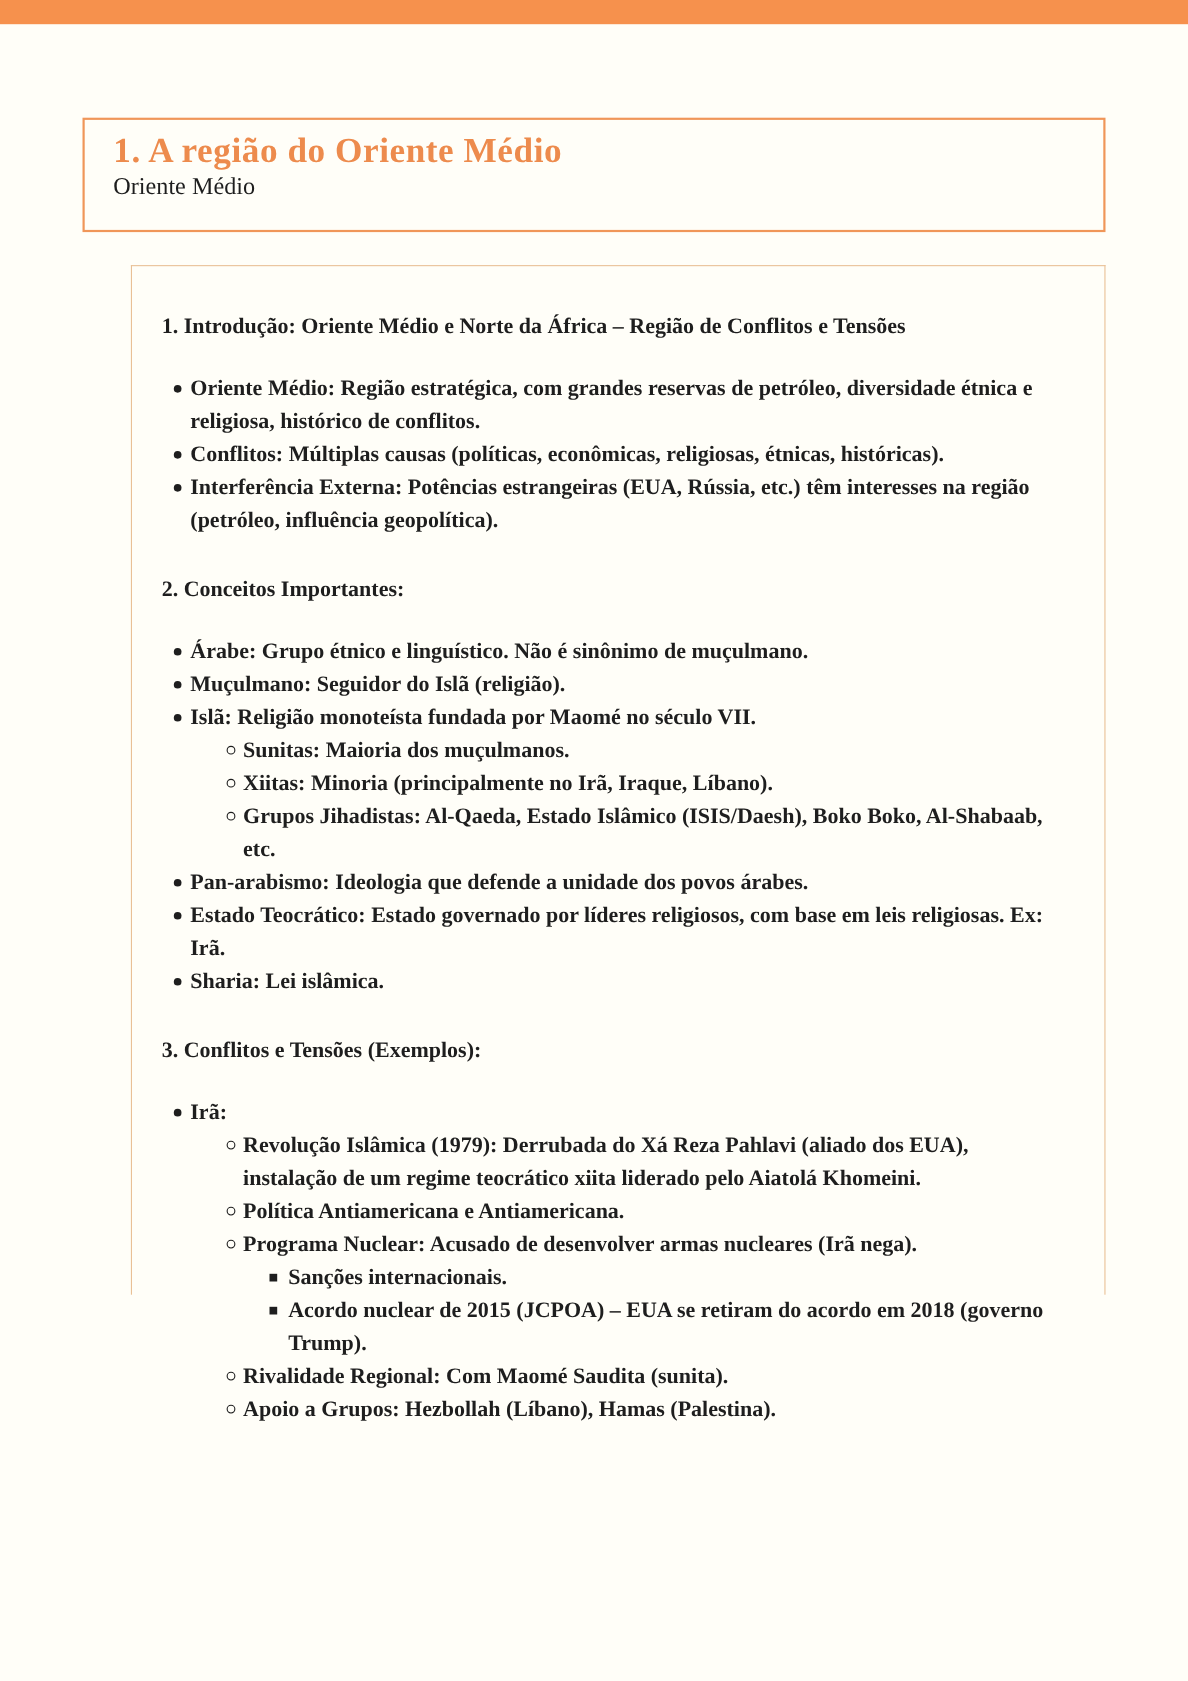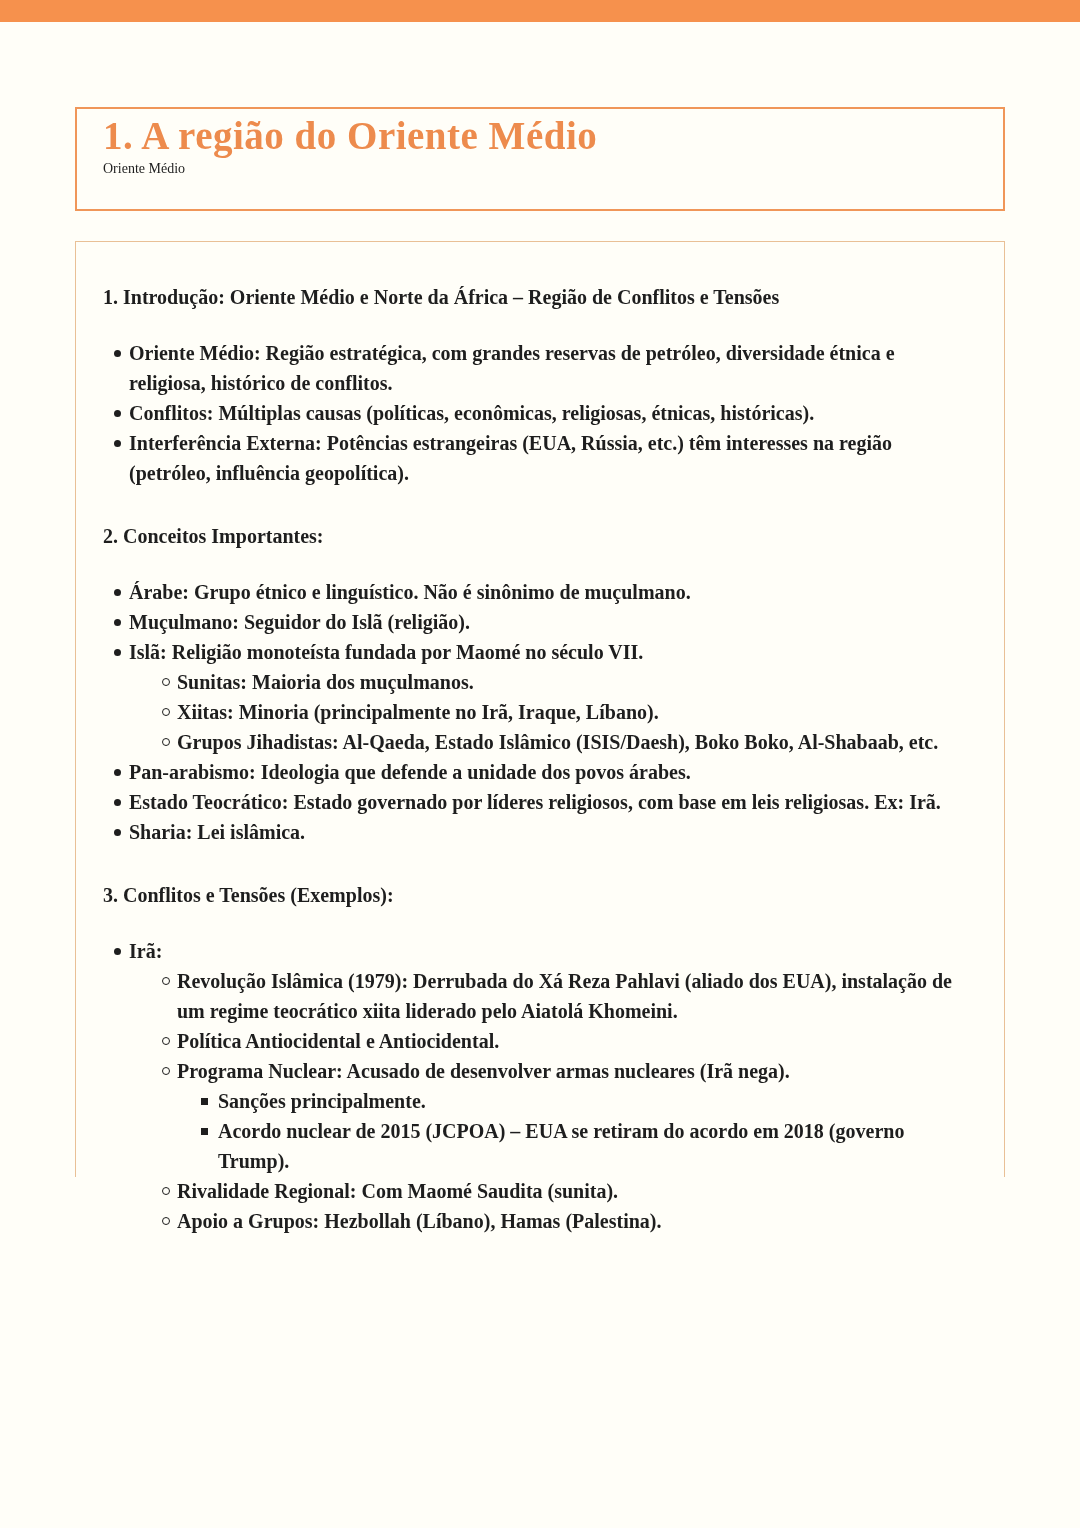--- a/index.html
+++ b/index.html
@@ -16,33 +16,33 @@
     background: #F6914D;
   }
   .title-box {
     margin: 85px 75px 0 75px;
     border: 2px solid #F09659;
     padding: 8px 26px 26px 26px;
     background: #FFFEF8;
   }
   .page-title {
     margin: 0;
-    font-size: 39px;
+    font-size: 32px;
     line-height: 38px;
     font-weight: bold;
     color: #ED8B4D;
     letter-spacing: 0.5px;
   }
   .page-subtitle {
-    font-size: 14px;
+    font-size: 22px;
     line-height: 28px;
     color: #1E1E1E;
   }
   .content-box {
-    margin: 30px 75px 0 75px;
+    margin: 30px 75px 0 119px;
     border: 1px solid #E9C096;
     border-bottom: none;
     padding: 40px 42px 0 27px;
     height: 936px;
     background: #FFFEF8;
   }
   .section + .section { margin-top: 33px; }
   .sec-heading {
     margin: 0 0 26px 0;
     font-size: 20px;
@@ -116,22 +116,22 @@
       <li class="lv1">Estado Teocrático: Estado governado por líderes religiosos, com base em leis religiosas. Ex: Irã.</li>
       <li class="lv1">Sharia: Lei islâmica.</li>
     </ul>
   </div>
 
   <div class="section">
     <h2 class="sec-heading">3. Conflitos e Tensões (Exemplos):</h2>
     <ul class="bullet-list">
       <li class="lv1">Irã:</li>
       <li class="lv2">Revolução Islâmica (1979): Derrubada do Xá Reza Pahlavi (aliado dos EUA), instalação de um regime teocrático xiita liderado pelo Aiatolá Khomeini.</li>
-      <li class="lv2">Política Antiocidental e Antiocidental.</li>
+      <li class="lv2">Política Antiamericana e Antiamericana.</li>
       <li class="lv2">Programa Nuclear: Acusado de desenvolver armas nucleares (Irã nega).</li>
-      <li class="lv3">Sanções principalmente.</li>
+      <li class="lv3">Sanções internacionais.</li>
       <li class="lv3">Acordo nuclear de 2015 (JCPOA) – EUA se retiram do acordo em 2018 (governo Trump).</li>
       <li class="lv2">Rivalidade Regional: Com Maomé Saudita (sunita).</li>
       <li class="lv2">Apoio a Grupos: Hezbollah (Líbano), Hamas (Palestina).</li>
     </ul>
   </div>
 
 </div>
 
 </body></html>

